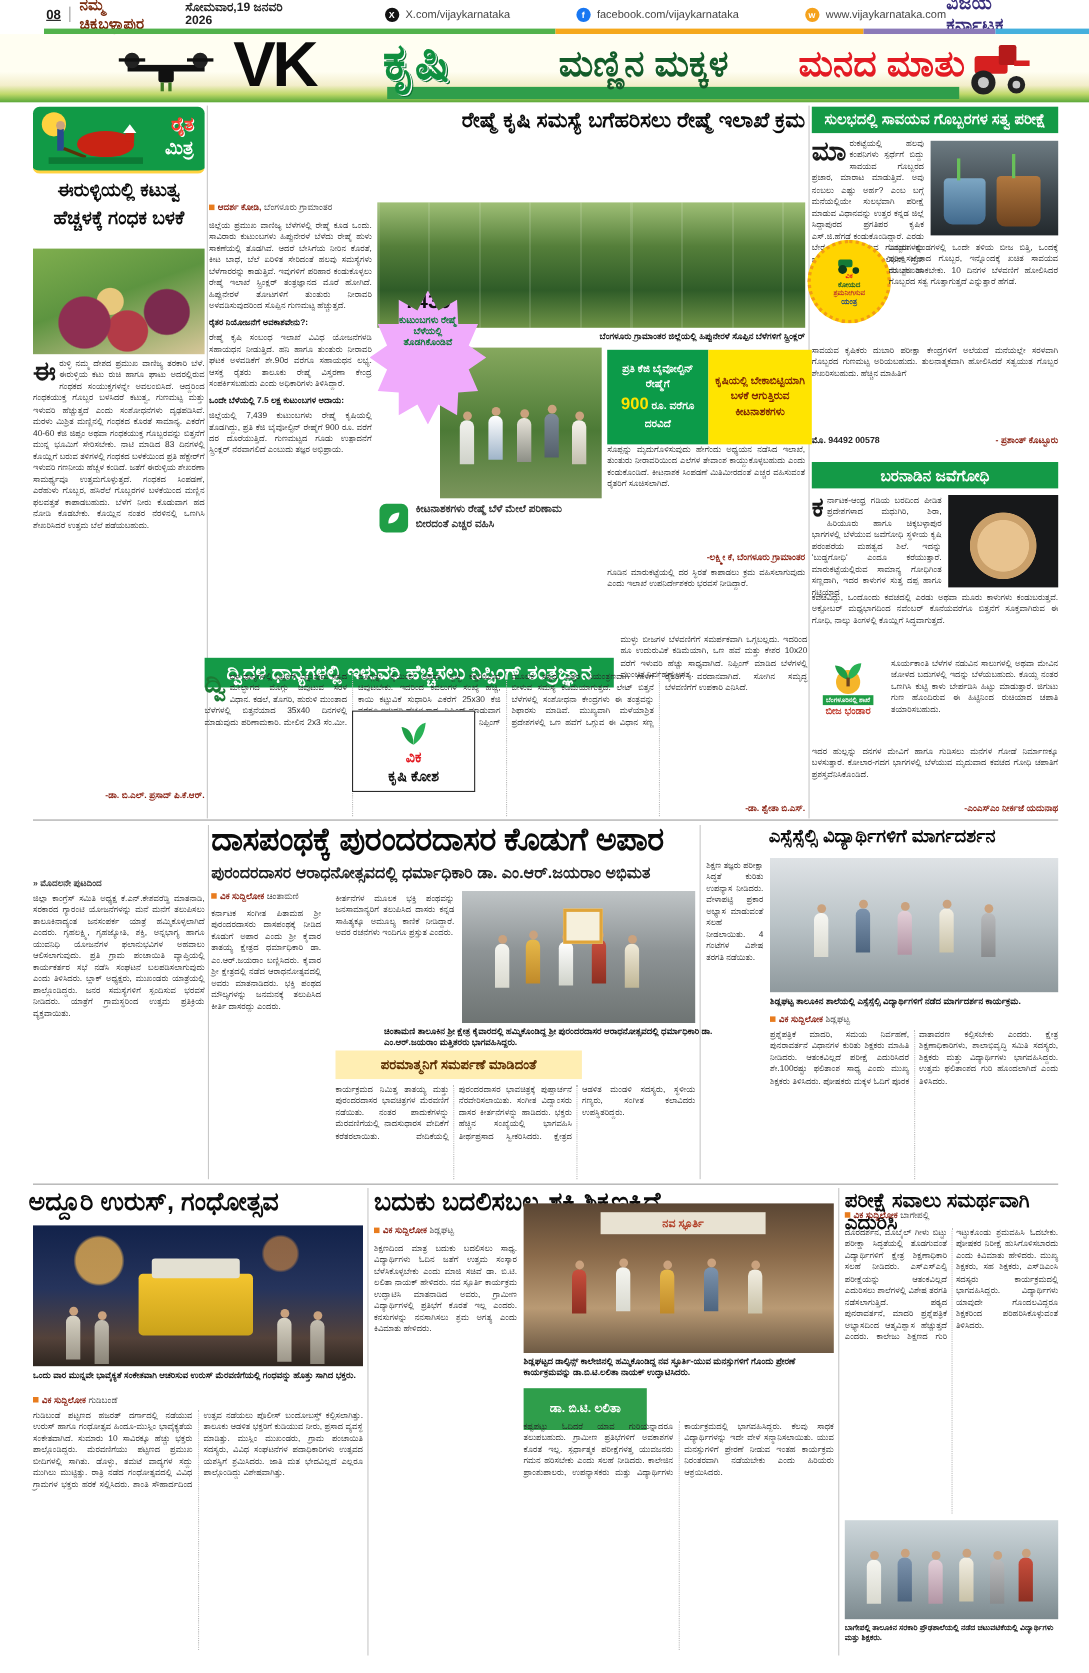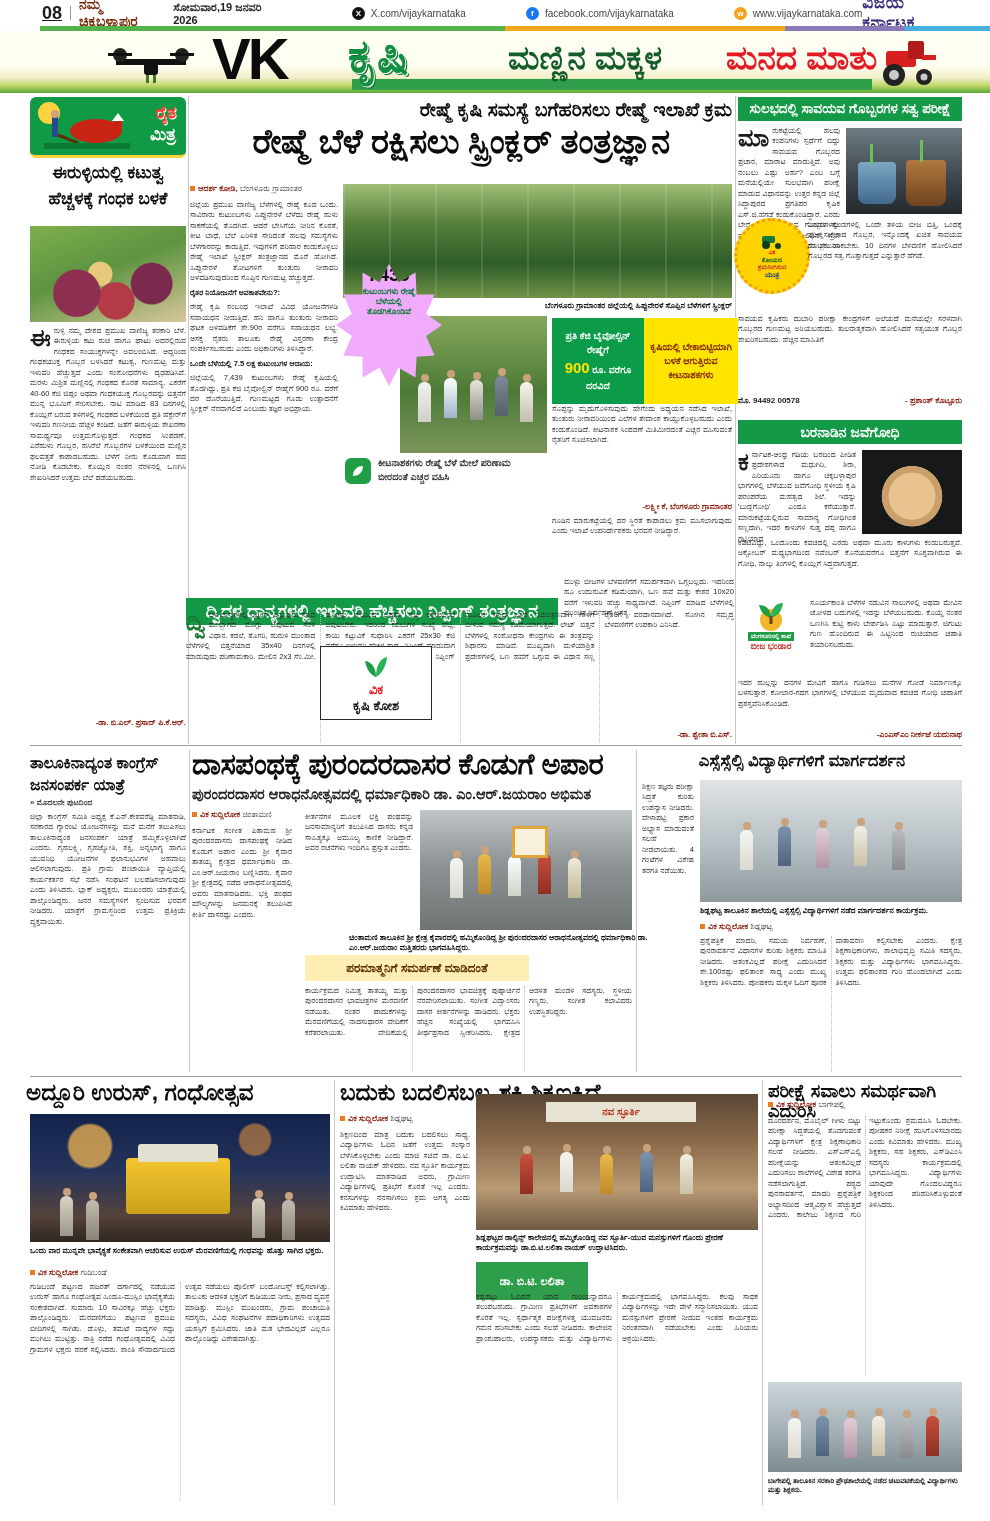--- a/index.html
+++ b/index.html
@@ -4,21 +4,21 @@
 <style>
   html,body{margin:0;padding:0;background:#dededd;}
   .page{position:relative;width:990px;height:1521px;margin:0 auto;background:#ffffff;
         font-family:"Liberation Sans",sans-serif;overflow:hidden;color:#1a1a1a;}
   .abs{position:absolute;}
   .vline{position:absolute;width:1px;background:#c8c8c8;}
   .hline{position:absolute;height:1px;background:#9e9e9e;}
 
   
   .topbar{position:absolute;left:0;top:0;width:990px;height:26px;display:flex;align-items:center;font-size:11px;}
-  .pageno{font-weight:bold;font-size:18px;margin-left:42px;text-decoration:underline;}
+  .pageno{font-weight:bold;font-size:12px;margin-left:42px;text-decoration:underline;}
   .tb-div{width:1px;height:14px;background:#999;margin:0 8px;}
   .edition{font-weight:bold;color:#7a2a0c;font-size:14px;}
   .tb-date{margin-left:14px;color:#222;font-size:11px;font-weight:bold;}
   .social{display:flex;align-items:center;margin-left:70px;color:#444;font-size:10px;gap:6px;}
   .sicon{display:inline-flex;width:13px;height:13px;border-radius:50%;color:#fff;font-size:8px;font-weight:bold;
          align-items:center;justify-content:center;}
   .brand{margin-left:auto;margin-right:34px;font-weight:bold;font-size:17px;color:#3a2f7d;letter-spacing:.5px;}
   .strip{position:absolute;top:26px;height:5px;}
 
   
@@ -164,21 +164,20 @@
                   radial-gradient(circle at 55% 78%, #b33b47 0 16%, transparent 17%),
                   radial-gradient(circle at 78% 60%, #7b2a4e 0 15%, transparent 16%),
                   radial-gradient(circle at 45% 50%, #e8c87c 0 12%, transparent 13%),
                   linear-gradient(160deg,#7fae4e 0%,#5d9440 45%,#d8c79a 100%);"></div>
   <div class="abs body-sm" style="left:30px;top:326px;width:156px;height:390px;">
     <span class="dc">ಈ</span><span>ರುಳ್ಳಿ ನಮ್ಮ ದೇಶದ ಪ್ರಮುಖ ವಾಣಿಜ್ಯ ತರಕಾರಿ ಬೆಳೆ. ಈರುಳ್ಳಿಯ ಕಟು ರುಚಿ ಹಾಗೂ ಘಾಟು ಅದರಲ್ಲಿರುವ ಗಂಧಕದ ಸಂಯುಕ್ತಗಳನ್ನೇ ಅವಲಂಬಿಸಿದೆ. ಆದ್ದರಿಂದ ಗಂಧಕಯುಕ್ತ ಗೊಬ್ಬರ ಬಳಸಿದರೆ ಕಟುತ್ವ, ಗುಣಮಟ್ಟ ಮತ್ತು ಇಳುವರಿ ಹೆಚ್ಚುತ್ತದೆ ಎಂದು ಸಂಶೋಧನೆಗಳು ದೃಢಪಡಿಸಿವೆ. ಮರಳು ಮಿಶ್ರಿತ ಮಣ್ಣಿನಲ್ಲಿ ಗಂಧಕದ ಕೊರತೆ ಸಾಮಾನ್ಯ. ಎಕರೆಗೆ 40-60 ಕೆಜಿ ಜಿಪ್ಸಂ ಅಥವಾ ಗಂಧಕಯುಕ್ತ ಗೊಬ್ಬರವನ್ನು ಬಿತ್ತನೆಗೆ ಮುನ್ನ ಭೂಮಿಗೆ ಸೇರಿಸಬೇಕು. ನಾಟಿ ಮಾಡಿದ 83 ದಿನಗಳಲ್ಲಿ ಕೊಯ್ಲಿಗೆ ಬರುವ ತಳಿಗಳಲ್ಲಿ ಗಂಧಕದ ಬಳಕೆಯಿಂದ ಪ್ರತಿ ಹೆಕ್ಟೇರ್‌ಗೆ ಇಳುವರಿ ಗಣನೀಯ ಹೆಚ್ಚಳ ಕಂಡಿದೆ. ಜತೆಗೆ ಈರುಳ್ಳಿಯ ಶೇಖರಣಾ ಸಾಮರ್ಥ್ಯವೂ ಉತ್ತಮಗೊಳ್ಳುತ್ತದೆ. ಗಂಧಕದ ಸಿಂಪಡಣೆ, ಎರೆಹುಳು ಗೊಬ್ಬರ, ಹಸಿರೆಲೆ ಗೊಬ್ಬರಗಳ ಬಳಕೆಯಿಂದ ಮಣ್ಣಿನ ಫಲವತ್ತತೆ ಕಾಪಾಡಬಹುದು. ಬೆಳೆಗೆ ನೀರು ಕೊಡುವಾಗ ಹದ ನೋಡಿ ಕೊಡಬೇಕು. ಕೊಯ್ಲಿನ ನಂತರ ನೆರಳಿನಲ್ಲಿ ಒಣಗಿಸಿ ಶೇಖರಿಸಿದರೆ ಉತ್ತಮ ಬೆಲೆ ಪಡೆಯಬಹುದು.</span>
   </div>
   <div class="abs endline" style="left:30px;top:718px;width:156px;">-ಡಾ. ಬಿ.ಎಲ್. ಪ್ರಸಾದ್ ಪಿ.ಕೆ.ಆರ್.</div>
 
   <div class="abs headline" style="left:190px;top:99px;width:542px;font-size:19px;text-align:right;">ರೇಷ್ಮೆ ಕೃಷಿ ಸಮಸ್ಯೆ ಬಗೆಹರಿಸಲು ರೇಷ್ಮೆ ಇಲಾಖೆ ಕ್ರಮ</div>
-  <div class="abs headline" style="left:190px;top:122px;width:542px;font-size:34px;text-align:center;letter-spacing:-.5px;">ರೇಷ್ಮೆ ಬೆಳೆ ರಕ್ಷಿಸಲು ಸ್ಪ್ರಿಂಕ್ಲರ್ ತಂತ್ರಜ್ಞಾನ</div>
   <div class="abs byl" style="left:190px;top:184px;width:150px;">
     <span class="dot"></span><b>ಆದರ್ಶ ಕೋಡಿ,</b>
     <span>ಬೆಂಗಳೂರು ಗ್ರಾಮಾಂತರ</span>
   </div>
   <div class="abs body-sm" style="left:190px;top:200px;width:148px;height:372px;">
     <p>ಜಿಲ್ಲೆಯ ಪ್ರಮುಖ ವಾಣಿಜ್ಯ ಬೆಳೆಗಳಲ್ಲಿ ರೇಷ್ಮೆ ಕೂಡ ಒಂದು. ಸಾವಿರಾರು ಕುಟುಂಬಗಳು ಹಿಪ್ಪುನೇರಳೆ ಬೆಳೆದು ರೇಷ್ಮೆ ಹುಳು ಸಾಕಣೆಯಲ್ಲಿ ತೊಡಗಿವೆ. ಆದರೆ ಬೇಸಿಗೆಯ ನೀರಿನ ಕೊರತೆ, ಕೀಟ ಬಾಧೆ, ಬೆಲೆ ಏರಿಳಿತ ಸೇರಿದಂತೆ ಹಲವು ಸಮಸ್ಯೆಗಳು ಬೆಳೆಗಾರರನ್ನು ಕಾಡುತ್ತಿವೆ. ಇವುಗಳಿಗೆ ಪರಿಹಾರ ಕಂಡುಕೊಳ್ಳಲು ರೇಷ್ಮೆ ಇಲಾಖೆ ಸ್ಪ್ರಿಂಕ್ಲರ್ ತಂತ್ರಜ್ಞಾನದ ಮೊರೆ ಹೋಗಿದೆ. ಹಿಪ್ಪುನೇರಳೆ ತೋಟಗಳಿಗೆ ತುಂತುರು ನೀರಾವರಿ ಅಳವಡಿಸುವುದರಿಂದ ಸೊಪ್ಪಿನ ಗುಣಮಟ್ಟ ಹೆಚ್ಚುತ್ತದೆ.</p>
     <p class="subh">ರೈತರ ನಿಯೋಜನೆಗೆ ಅವಕಾಶವೇನು?:</p>
     <p>ರೇಷ್ಮೆ ಕೃಷಿ ಸಂಬಂಧ ಇಲಾಖೆ ವಿವಿಧ ಯೋಜನೆಗಳಡಿ ಸಹಾಯಧನ ನೀಡುತ್ತಿದೆ. ಹನಿ ಹಾಗೂ ತುಂತುರು ನೀರಾವರಿ ಘಟಕ ಅಳವಡಿಕೆಗೆ ಶೇ.90ರ ವರೆಗೂ ಸಹಾಯಧನ ಲಭ್ಯ. ಆಸಕ್ತ ರೈತರು ತಾಲೂಕು ರೇಷ್ಮೆ ವಿಸ್ತರಣಾ ಕೇಂದ್ರ ಸಂಪರ್ಕಿಸಬಹುದು ಎಂದು ಅಧಿಕಾರಿಗಳು ತಿಳಿಸಿದ್ದಾರೆ.</p>
     <p class="subh">ಒಂದೇ ಬೆಳೆಯಲ್ಲಿ 7.5 ಲಕ್ಷ ಕುಟುಂಬಗಳ ಆದಾಯ:</p>
     <p>ಜಿಲ್ಲೆಯಲ್ಲಿ 7,439 ಕುಟುಂಬಗಳು ರೇಷ್ಮೆ ಕೃಷಿಯಲ್ಲಿ ತೊಡಗಿದ್ದು, ಪ್ರತಿ ಕೆಜಿ ಬೈವೋಲ್ಟಿನ್ ರೇಷ್ಮೆಗೆ 900 ರೂ. ವರೆಗೆ ದರ ದೊರೆಯುತ್ತಿದೆ. ಗುಣಮಟ್ಟದ ಗೂಡು ಉತ್ಪಾದನೆಗೆ ಸ್ಪ್ರಿಂಕ್ಲರ್ ನೆರವಾಗಲಿದೆ ಎಂಬುದು ತಜ್ಞರ ಅಭಿಪ್ರಾಯ.</p>
@@ -272,21 +271,20 @@
       <path d="M17 20 C17 9 23 5 29 5 C28 14 23 18 17 20 Z" fill="#29b256"></path>
       <rect x="15.5" y="18" width="3" height="8" fill="#6e431f"></rect>
     </svg>
     <span style="background:#1f9e46;color:#fff;font-size:6px;font-weight:bold;padding:1px 3px;">ಬೆಂಗಳೂರಿನಲ್ಲಿ ಶಾಖೆ</span>
     <span style="color:#c0392b;font-size:9px;font-weight:900;">ಬೀಜ ಭಂಡಾರ</span>
   </div>
   <div class="abs body-sm" style="left:810px;top:598px;width:152px;height:76px;">ಸೂರ್ಯಕಾಂತಿ ಬೆಳೆಗಳ ನಡುವಿನ ಸಾಲುಗಳಲ್ಲಿ ಅಥವಾ ಮೇವಿನ ಜೋಳದ ಬದುಗಳಲ್ಲಿ ಇದನ್ನು ಬೆಳೆಯಬಹುದು. ಕೊಯ್ದ ನಂತರ ಒಣಗಿಸಿ ಕುಟ್ಟಿ ಕಾಳು ಬೇರ್ಪಡಿಸಿ ಹಿಟ್ಟು ಮಾಡುತ್ತಾರೆ. ಜಿಗುಟು ಗುಣ ಹೊಂದಿರುವ ಈ ಹಿಟ್ಟಿನಿಂದ ರುಚಿಯಾದ ಚಪಾತಿ ತಯಾರಿಸಬಹುದು.</div>
   <div class="abs body-sm" style="left:738px;top:678px;width:224px;height:52px;">ಇದರ ಹುಲ್ಲನ್ನು ದನಗಳ ಮೇವಿಗೆ ಹಾಗೂ ಗುಡಿಸಲು ಮನೆಗಳ ಗೋಡೆ ನಿರ್ಮಾಣಕ್ಕೂ ಬಳಸುತ್ತಾರೆ. ಕೋಲಾರ-ಗದಗ ಭಾಗಗಳಲ್ಲಿ ಬೆಳೆಯುವ ಮೃದುವಾದ ಕವಚದ ಗೋಧಿ ಚಪಾತಿಗೆ ಪ್ರಶಸ್ತವೆನಿಸಿಕೊಂಡಿದೆ.</div>
   <div class="abs endline" style="left:738px;top:730px;width:224px;">-ಎಂಎಸ್ಎಂ ನೀರ್ಕಜೆ ಯದುನಾಥ</div>
 
-  <div class="abs headline" style="left:30px;top:752px;width:156px;font-size:15.5px;line-height:1.4;">ತಾಲೂಕಿನಾದ್ಯಂತ ಕಾಂಗ್ರೆಸ್ ಜನಸಂಪರ್ಕ ಯಾತ್ರೆ</div>
   <div class="abs" style="left:30px;top:798px;width:156px;font-size:8px;font-weight:bold;color:#444;">» ಮೊದಲನೇ ಪುಟದಿಂದ</div>
   <div class="abs body-sm" style="left:30px;top:812px;width:156px;height:258px;">ಜಿಲ್ಲಾ ಕಾಂಗ್ರೆಸ್ ಸಮಿತಿ ಅಧ್ಯಕ್ಷ ಕೆ.ಎನ್.ಕೇಶವರೆಡ್ಡಿ ಮಾತನಾಡಿ, ಸರಕಾರದ ಗ್ಯಾರಂಟಿ ಯೋಜನೆಗಳನ್ನು ಮನೆ ಮನೆಗೆ ತಲುಪಿಸಲು ತಾಲೂಕಿನಾದ್ಯಂತ ಜನಸಂಪರ್ಕ ಯಾತ್ರೆ ಹಮ್ಮಿಕೊಳ್ಳಲಾಗಿದೆ ಎಂದರು. ಗೃಹಲಕ್ಷ್ಮಿ, ಗೃಹಜ್ಯೋತಿ, ಶಕ್ತಿ, ಅನ್ನಭಾಗ್ಯ ಹಾಗೂ ಯುವನಿಧಿ ಯೋಜನೆಗಳ ಫಲಾನುಭವಿಗಳ ಅಹವಾಲು ಆಲಿಸಲಾಗುವುದು. ಪ್ರತಿ ಗ್ರಾಮ ಪಂಚಾಯಿತಿ ವ್ಯಾಪ್ತಿಯಲ್ಲಿ ಕಾರ್ಯಕರ್ತರ ಸಭೆ ನಡೆಸಿ ಸಂಘಟನೆ ಬಲಪಡಿಸಲಾಗುವುದು ಎಂದು ತಿಳಿಸಿದರು. ಬ್ಲಾಕ್ ಅಧ್ಯಕ್ಷರು, ಮುಖಂಡರು ಯಾತ್ರೆಯಲ್ಲಿ ಪಾಲ್ಗೊಂಡಿದ್ದರು. ಜನರ ಸಮಸ್ಯೆಗಳಿಗೆ ಸ್ಪಂದಿಸುವ ಭರವಸೆ ನೀಡಿದರು. ಯಾತ್ರೆಗೆ ಗ್ರಾಮಸ್ಥರಿಂದ ಉತ್ತಮ ಪ್ರತಿಕ್ರಿಯೆ ವ್ಯಕ್ತವಾಯಿತು.</div>
 
   <div class="abs headline" style="left:192px;top:748px;width:440px;font-size:29px;letter-spacing:-.5px;">ದಾಸಪಂಥಕ್ಕೆ ಪುರಂದರದಾಸರ ಕೊಡುಗೆ ಅಪಾರ</div>
   <div class="abs" style="left:192px;top:786px;width:440px;font-size:14.5px;font-weight:bold;color:#222;">ಪುರಂದರದಾಸರ ಆರಾಧನೋತ್ಸವದಲ್ಲಿ ಧರ್ಮಾಧಿಕಾರಿ ಡಾ. ಎಂ.ಆರ್.ಜಯರಾಂ ಅಭಿಮತ</div>
   <div class="abs byl" style="left:192px;top:810px;width:110px;">
     <span class="dot"></span><b>ವಿಕ ಸುದ್ದಿಲೋಕ</b>
     <span>ಚಿಂತಾಮಣಿ</span>
   </div>
   <div class="abs body-sm" style="left:192px;top:826px;width:100px;height:246px;">ಕರ್ನಾಟಕ ಸಂಗೀತ ಪಿತಾಮಹ ಶ್ರೀ ಪುರಂದರದಾಸರು ದಾಸಪಂಥಕ್ಕೆ ನೀಡಿದ ಕೊಡುಗೆ ಅಪಾರ ಎಂದು ಶ್ರೀ ಕೈವಾರ ತಾತಯ್ಯ ಕ್ಷೇತ್ರದ ಧರ್ಮಾಧಿಕಾರಿ ಡಾ. ಎಂ.ಆರ್.ಜಯರಾಂ ಬಣ್ಣಿಸಿದರು. ಕೈವಾರ ಶ್ರೀ ಕ್ಷೇತ್ರದಲ್ಲಿ ನಡೆದ ಆರಾಧನೋತ್ಸವದಲ್ಲಿ ಅವರು ಮಾತನಾಡಿದರು. ಭಕ್ತಿ ಪಂಥದ ಮೌಲ್ಯಗಳನ್ನು ಜನಮನಕ್ಕೆ ತಲುಪಿಸಿದ ಕೀರ್ತಿ ದಾಸರದ್ದು ಎಂದರು.</div>

